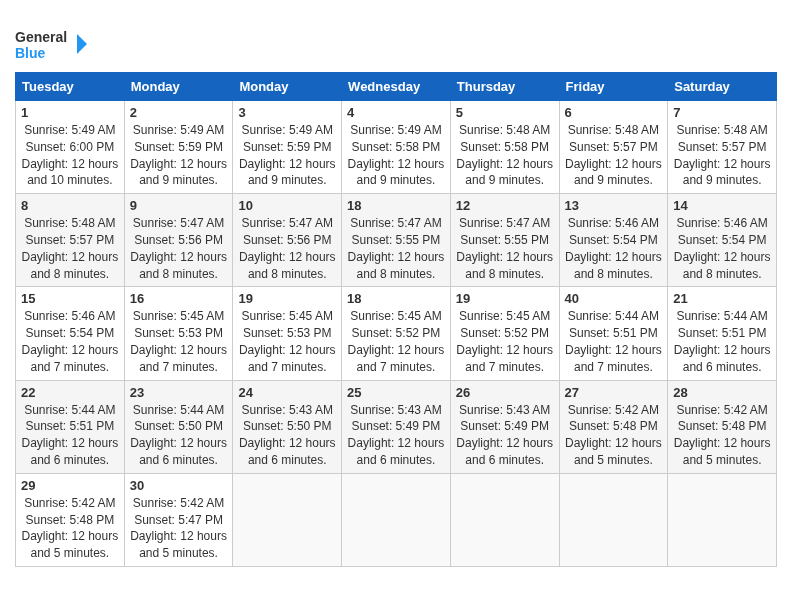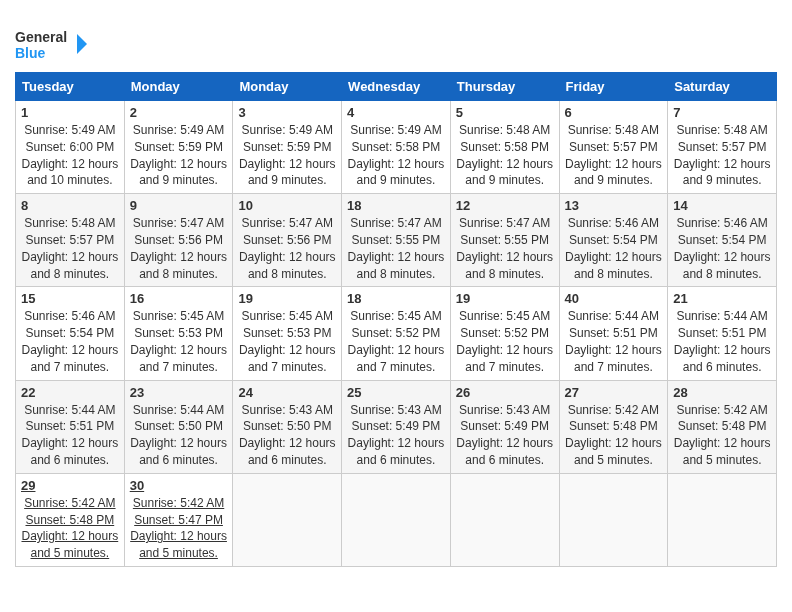--- a/index.html
+++ b/index.html
@@ -72,21 +72,20 @@
       font-size: 12px;
       line-height: 1.4;
       color: #333;
       text-align: center;
     }
     .empty-cell {
       background: #f9f9f9 !important;
     }
     .last-row td {
       height: 70px;
-      text-decoration: underline;
     }
   </style>
 </head>
 <body>
 
 <div class="header">
   <div class="logo">
     <svg width="80" height="40" viewBox="0 0 80 40">
       <text x="0" y="16" font-size="14" font-weight="bold" fill="#333" font-family="Arial">General</text>
       <text x="0" y="32" font-size="14" font-weight="bold" fill="#2196F3" font-family="Arial">Blue</text>

